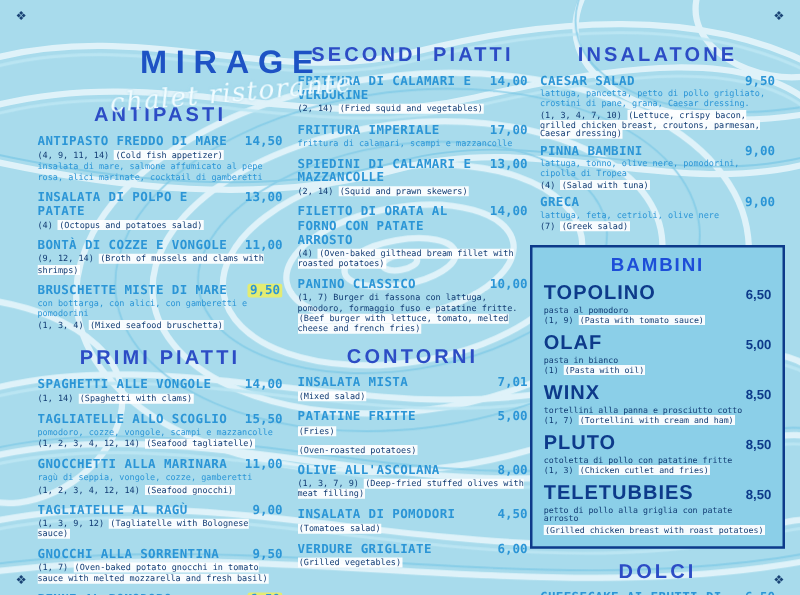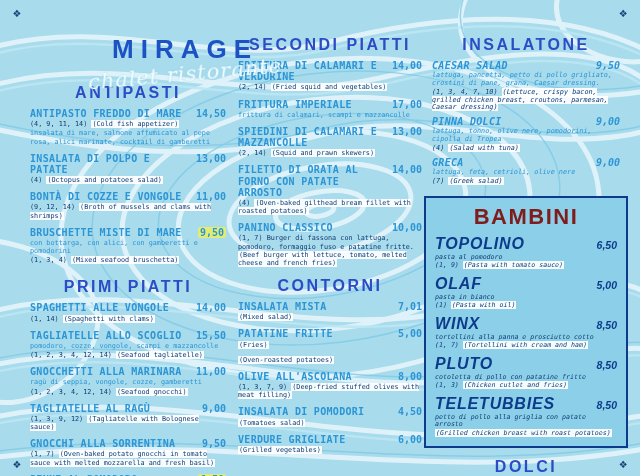--- a/index.html
+++ b/index.html
@@ -32,38 +32,38 @@
   .col-right{left:432px;top:36px;width:188px;}
   .sec-title{
     font-family:"Liberation Sans",sans-serif;font-weight:bold;font-size:16px;
     letter-spacing:2.5px;color:#2c4cc5;margin:0 0 6px 0;text-align:center;
   }
   .section{margin:0 0 4px 0;}
   #sec-primi{margin-top:14px;}
   #sec-contorni{margin-top:10px;}
   #sec-dolci{margin-top:6px;}
   .item{margin-bottom:7px;}
-  .col-right .item{margin-bottom:4px;font-style:italic;}
+  .col-right .item{margin-bottom:4px;}
   .row{display:flex;gap:6px;align-items:baseline;}
   .iname{
     flex:1;font-weight:bold;font-size:10px;line-height:1.12;
     letter-spacing:.3px;color:#2b95d6;
   }
   .price{font-weight:bold;font-size:10px;color:#2b95d6;white-space:nowrap;}
   .price.hl{background:#e3ec72;padding:0 2px;border-radius:2px;}
   .note{font-size:6.8px;line-height:1.2;color:#123c74;margin-top:1px;}
   .col-right .note{line-height:1.15;}
   .note.blue{color:#2b95d6;}
   .note .mark{background:rgba(255,255,255,.92);padding:0 1px;color:#123c74;}
   
   .section.boxed{
     background:#8bcfe8;border:2px solid #0d3a8a;
     padding:6px 9px 3px 9px;margin:10px -8px 10px -8px;
   }
-  .section.boxed .sec-title{color:#7f1d1d;font-size:22px;letter-spacing:1.5px;margin-bottom:5px;}
+  .section.boxed .sec-title{color:#1d4ed8;font-size:15px;letter-spacing:1.5px;margin-bottom:5px;}
   .section.boxed .iname{color:#0d3a8a;font-family:"Liberation Sans",sans-serif;font-size:16px;letter-spacing:.8px;}
   .section.boxed .price{color:#0d3a8a;font-family:"Liberation Sans",sans-serif;font-size:10.5px;}
   .section.boxed .item{margin-bottom:5px;}
   .section.boxed .note{font-size:6.6px;}
 </style>
 </head>
 <body>
 
 <div class="page">
 
@@ -279,21 +279,21 @@
         <div class="item">
           <div class="row">
             <span class="iname">CAESAR SALAD</span>
             <span class="price">9,50</span>
           </div>
           <div class="note blue">lattuga, pancetta, petto di pollo grigliato, crostini di pane, grana, Caesar dressing.</div>
           <div class="note">(1, 3, 4, 7, 10) <span class="mark">(Lettuce, crispy bacon, grilled chicken breast, croutons, parmesan, Caesar dressing)</span></div>
         </div>
         <div class="item">
           <div class="row">
-            <span class="iname">PINNA DOLCI</span>
+            <span class="iname">PINNA BAMBINI</span>
             <span class="price">9,00</span>
           </div>
           <div class="note blue">lattuga, tonno, olive nere, pomodorini, cipolla di Tropea</div>
           <div class="note">(4) <span class="mark">(Salad with tuna)</span></div>
         </div>
         <div class="item">
           <div class="row">
             <span class="iname">GRECA</span>
             <span class="price">9,00</span>
           </div>

